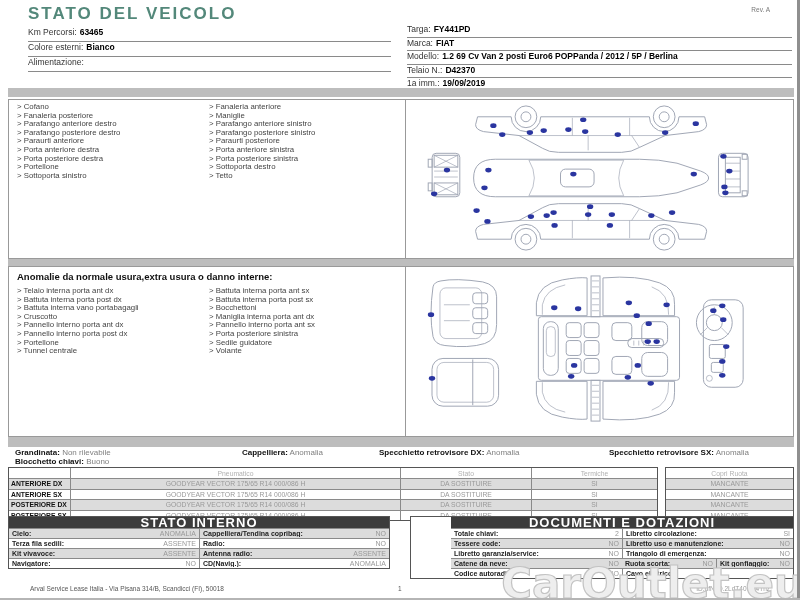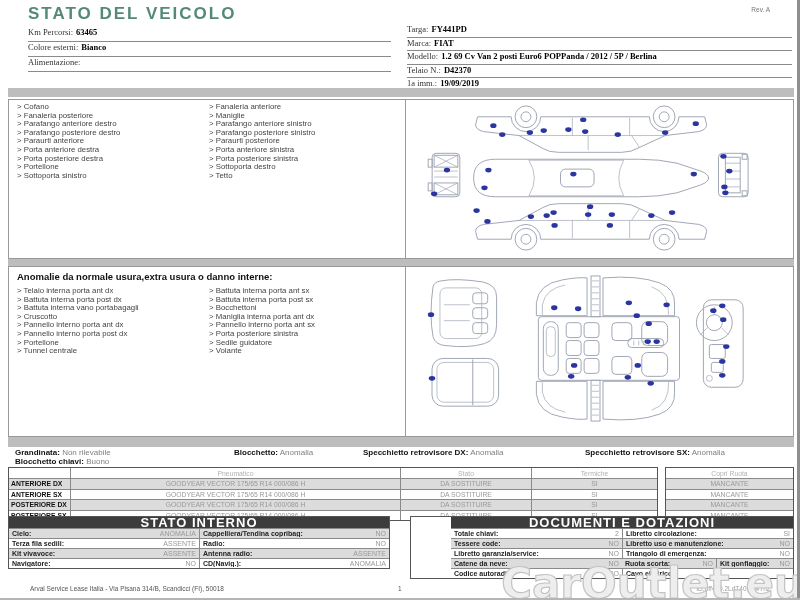--- a/index.html
+++ b/index.html
@@ -8,21 +8,21 @@
   .edge-r{position:absolute;right:0;top:0;width:3px;height:100%;background:#8f8f8f;}
   .edge-b{position:absolute;left:0;bottom:0;width:100%;height:2px;background:#b5b5b5;}
 
   .title{position:absolute;left:28px;top:4px;font-size:17px;font-weight:bold;
          letter-spacing:2px;color:#53887a;}
   .rev{position:absolute;right:30px;top:6px;font-size:6.5px;color:#777;}
 
   .hl{position:absolute;left:28px;top:27px;width:363px;}
   .hr{position:absolute;left:407px;top:24px;width:385px;}
   .hrow{display:flex;align-items:baseline;border-bottom:1px solid #8a8a8a;
-        font-size:8.5px;color:#333;font-family:Liberation Serif, serif;}
+        font-size:8.5px;color:#333;}
   .hl .hrow{height:14px;}
   .hr .hrow{height:12.6px;}
   .hrow .lab{margin-right:3px;white-space:nowrap;}
   .hrow .val{font-weight:bold;color:#000;white-space:nowrap;}
 
   .bar{position:absolute;left:8px;width:786px;background:#bdbdbd;}
   #bar1{top:88px;height:9px;}
   #bar2{top:259px;height:7px;}
   #bar3{top:437px;height:10px;}
 
@@ -35,21 +35,21 @@
   .cols{display:flex;}
   .col{width:50%;}
   .li{font-size:7.8px;line-height:8.6px;color:#444;}
   .li::before{content:"> ";color:#444;}
 
   .diag{position:absolute;left:4px;top:0;}
   .diag path,.diag rect,.diag circle,.diag line,.diag ellipse.body{fill:none;stroke:#a0a6b4;stroke-width:1;}
   .diag .thin{stroke-width:0.7;}
 
   .summary{position:absolute;left:15px;top:448px;width:780px;font-size:8px;}
-  .sline{display:flex;}
+  .sline{display:flex;gap:8px;}
   .sitem .lab{font-weight:bold;color:#111;}
   .sitem .val{color:#808080;}
   .w1{width:219px;} .w2{width:129px;} .w3{width:222px;}
 
   .tbl{position:absolute;border:1px solid #555;box-sizing:border-box;font-size:6.8px;background:#fff;}
   #tyremain{left:8px;top:467px;width:650px;}
   #tyrecopri{left:665px;top:467px;width:129px;}
   .trow{display:flex;border-bottom:1px solid #8a8a8a;height:9.5px;align-items:center;}
   .trow:last-child{border-bottom:none;}
   .trow.thead{height:10px;color:#b2b2b2;}
@@ -353,21 +353,21 @@
 
   <div class="bar" id="bar3"></div>
 
   <div class="summary">
     <div class="sline">
       <span class="sitem w1">
         <span class="lab">Grandinata:</span>
         <span class="val">Non rilevabile</span>
       </span>
       <span class="sitem w2">
-        <span class="lab">Blocchetto:</span>
+        <span class="lab">Cappelliera:</span>
         <span class="val">Anomalia</span>
       </span>
       <span class="sitem w3">
         <span class="lab">Specchietto retrovisore DX:</span>
         <span class="val">Anomalia</span>
       </span>
       <span class="sitem">
         <span class="lab">Specchietto retrovisore SX:</span>
         <span class="val">Anomalia</span>
       </span>

